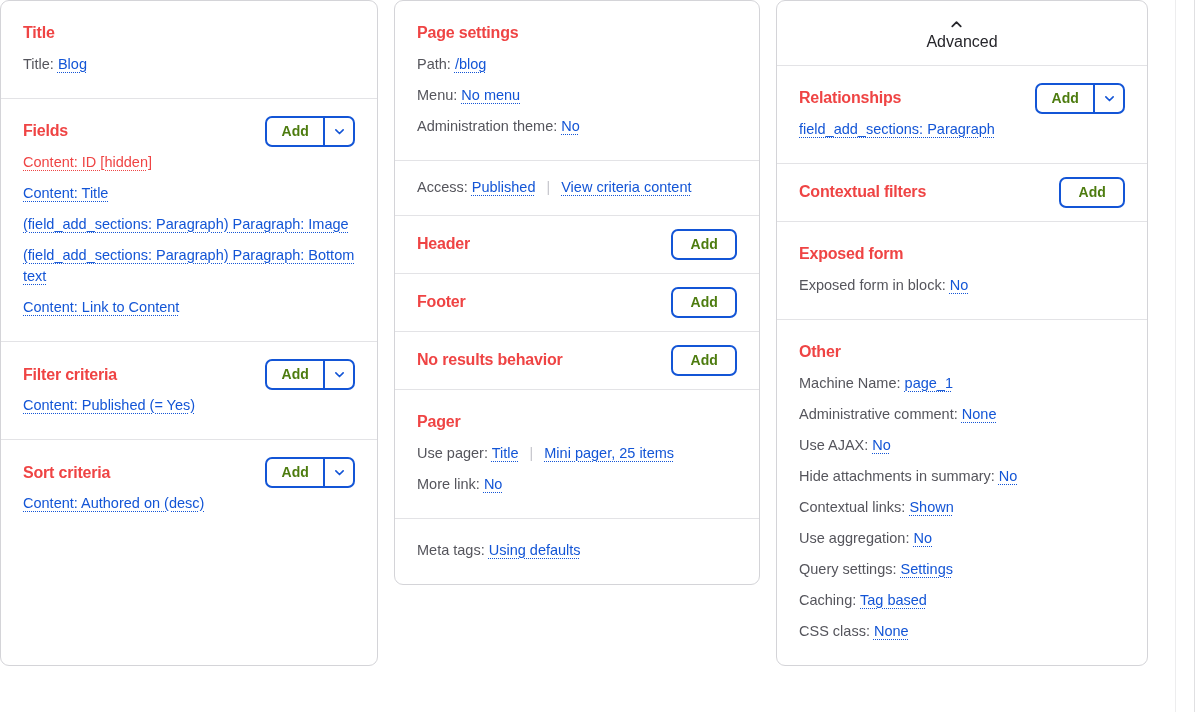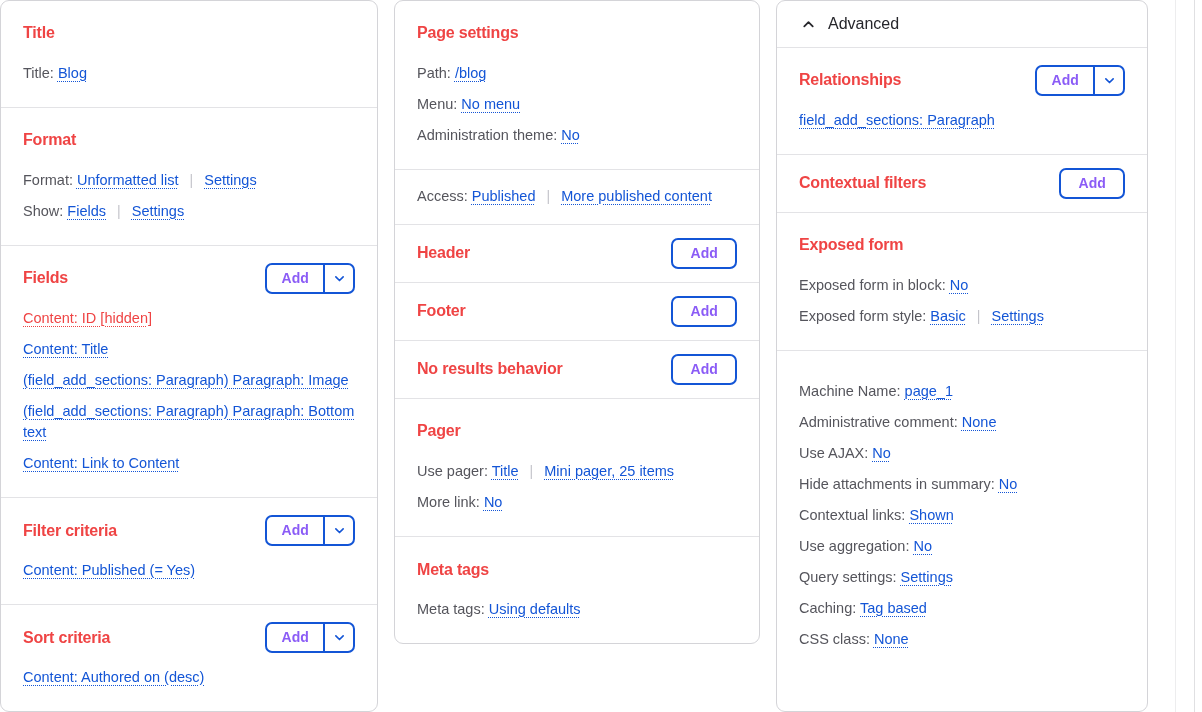--- a/index.html
+++ b/index.html
@@ -66,21 +66,21 @@
     min-height: 32px;
   }
   .bucket-title {
     font-size: 16px;
     font-weight: 700;
     color: #ef4444;
     letter-spacing: -0.2px;
     line-height: 1.2;
   }
 
-  .rows { margin-top: 9px; }
+  .rows { }
   .row {
     font-size: 14.5px;
     color: #44444b;
     line-height: 1.45;
     padding: 5px 0;
   }
   .row .lbl { color: #55555c; }
   .row-link-only { padding: 5px 0; }
 
   a.vlink {
@@ -111,21 +111,21 @@
     background: #fff;
     height: 31px;
     overflow: hidden;
     cursor: pointer;
   }
   .addbtn .lab {
     display: flex;
     align-items: center;
     justify-content: center;
     padding: 0 14px;
-    color: #8b5cf6;
+    color: #4d7c0f;
     font-size: 14px;
     font-weight: 700;
     letter-spacing: 0.1px;
   }
   .addbtn .divider {
     width: 2px;
     background: #1355d6;
   }
   .addbtn .caret {
     display: flex;
@@ -142,20 +142,21 @@
     justify-content: center;
     width: 18px;
     height: 18px;
     margin-right: 11px;
     color: #26262b;
   }
   .adv-head {
     display: flex;
     align-items: center;
     padding: 3px 0 2px 0;
+    flex-direction: column;
   }
   .adv-label {
     font-size: 16px;
     color: #26262b;
     font-weight: 400;
   }
 </style>
 </head>
 <body>
 
@@ -170,39 +171,20 @@
           <div class="bucket-title">Title</div>
         </div>
         <div class="rows">
           <div class="row">
             <span class="lbl">Title:</span>
             <a class="vlink">Blog</a>
           </div>
         </div>
       </div>
 
-      <div class="bucket">
-        <div class="bucket-head">
-          <div class="bucket-title">Format</div>
-        </div>
-        <div class="rows">
-          <div class="row">
-            <span class="lbl">Format:</span>
-            <a class="vlink">Unformatted list</a>
-            <span class="sep">|</span>
-            <a class="vlink">Settings</a>
-          </div>
-          <div class="row">
-            <span class="lbl">Show:</span>
-            <a class="vlink">Fields</a>
-            <span class="sep">|</span>
-            <a class="vlink">Settings</a>
-          </div>
-        </div>
-      </div>
 
       <div class="bucket">
         <div class="bucket-head">
           <div class="bucket-title">Fields</div>
           <div class="addbtn">
             <div class="lab">Add</div>
             <div class="divider"></div>
             <div class="caret">
               <svg width="13" height="13" viewBox="0 0 16 16" fill="none" aria-hidden="true">
                   <path d="M3.5 6L8 10.5L12.5 6" stroke="currentColor" stroke-width="2" stroke-linecap="round" stroke-linejoin="round"></path>
@@ -277,21 +259,21 @@
             <a class="vlink">No</a>
           </div>
         </div>
       </div>
 
       <div class="bucket thin">
         <div class="row">
           <span class="lbl">Access:</span>
           <a class="vlink">Published</a>
           <span class="sep">|</span>
-          <a class="vlink">More published content</a>
+          <a class="vlink">View criteria content</a>
         </div>
       </div>
 
       <div class="bucket compact">
         <div class="bucket-head">
           <div class="bucket-title">Header</div>
           <div class="addbtn single">
             <div class="lab">Add</div>
           </div>
         </div>
@@ -327,23 +309,20 @@
             <a class="vlink">Mini pager, 25 items</a>
           </div>
           <div class="row">
             <span class="lbl">More link:</span>
             <a class="vlink">No</a>
           </div>
         </div>
       </div>
 
       <div class="bucket">
-        <div class="bucket-head">
-          <div class="bucket-title">Meta tags</div>
-        </div>
         <div class="rows">
           <div class="row">
             <span class="lbl">Meta tags:</span>
             <a class="vlink">Using defaults</a>
           </div>
         </div>
       </div>
 
     </div>
 
@@ -389,30 +368,27 @@
 
       <div class="bucket">
         <div class="bucket-head">
           <div class="bucket-title">Exposed form</div>
         </div>
         <div class="rows">
           <div class="row">
             <span class="lbl">Exposed form in block:</span>
             <a class="vlink">No</a>
           </div>
-          <div class="row">
-            <span class="lbl">Exposed form style:</span>
-            <a class="vlink">Basic</a>
-            <span class="sep">|</span>
-            <a class="vlink">Settings</a>
-          </div>
-        </div>
-      </div>
-
-      <div class="bucket">
+        </div>
+      </div>
+
+      <div class="bucket">
+        <div class="bucket-head">
+          <div class="bucket-title">Other</div>
+        </div>
         <div class="rows">
           <div class="row">
             <span class="lbl">Machine Name:</span>
             <a class="vlink">page_1</a>
           </div>
           <div class="row">
             <span class="lbl">Administrative comment:</span>
             <a class="vlink">None</a>
           </div>
           <div class="row">

